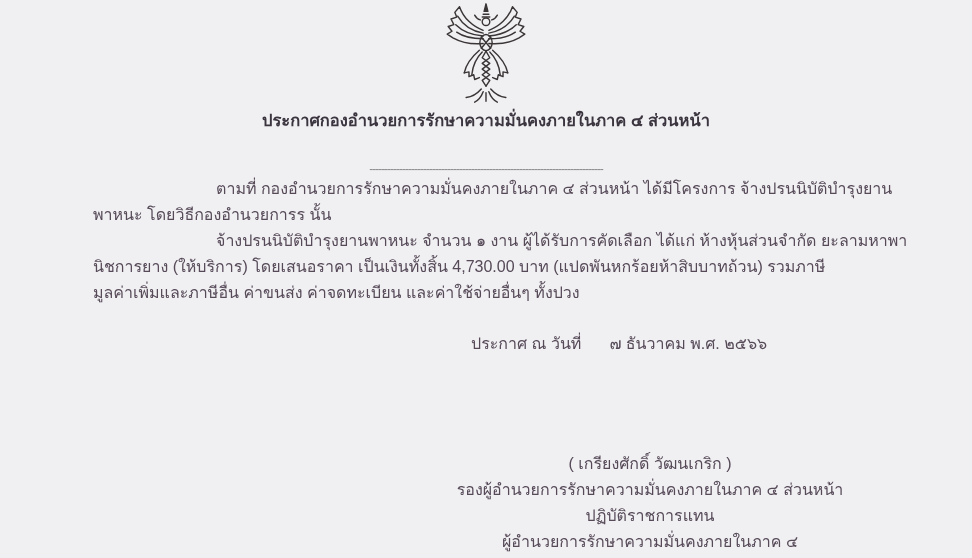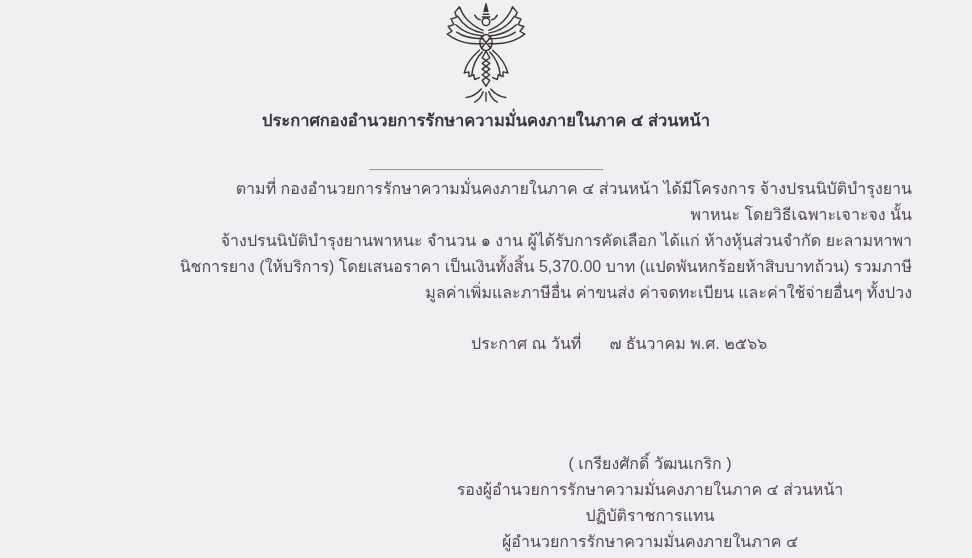--- a/index.html
+++ b/index.html
@@ -31,21 +31,21 @@
   .title2{top:135px;}
   .title2 .hl{color:var(--highlight);}
   .separator{
     position:absolute;top:162px;left:0;width:100%;
     text-align:center;color:var(--separator);
     font-size:12px;letter-spacing:-1px;
     white-space:nowrap;
   }
   .body{
     position:absolute;top:176px;left:93px;right:60px;
-    font-size:16px;color:var(--body);text-align:right;
+    font-size:16px;color:var(--body);
   }
   .body .line{
     height:26px;line-height:26px;white-space:nowrap;
   }
   .body .line.indent{padding-left:123px;}
   .date-line{
     position:absolute;top:331px;left:471px;
     font-size:16px;color:var(--body);white-space:nowrap;
   }
   .date-line .date{margin-left:28px;}
@@ -97,23 +97,23 @@
     </svg>
   </div>
 
   <div class="title1">ประกาศกองอำนวยการรักษาความมั่นคงภายในภาค ๔ ส่วนหน้า</div>
 
 
   <div class="separator">------------------------------------------------------------------------------</div>
 
   <div class="body">
     <div class="line indent">ตามที่ กองอำนวยการรักษาความมั่นคงภายในภาค ๔ ส่วนหน้า ได้มีโครงการ จ้างปรนนิบัติบำรุงยาน</div>
-    <div class="line">พาหนะ โดยวิธีเฉพาะเจาะจง  นั้น</div>
+    <div class="line">พาหนะ โดยวิธีกองอำนวยการร  นั้น</div>
     <div class="line indent">จ้างปรนนิบัติบำรุงยานพาหนะ จำนวน ๑ งาน ผู้ได้รับการคัดเลือก ได้แก่ ห้างหุ้นส่วนจำกัด ยะลามหาพา</div>
-    <div class="line">นิชการยาง (ให้บริการ) โดยเสนอราคา เป็นเงินทั้งสิ้น 5,370.00 บาท (แปดพันหกร้อยห้าสิบบาทถ้วน) รวมภาษี</div>
+    <div class="line">นิชการยาง (ให้บริการ) โดยเสนอราคา เป็นเงินทั้งสิ้น 4,730.00 บาท (แปดพันหกร้อยห้าสิบบาทถ้วน) รวมภาษี</div>
     <div class="line">มูลค่าเพิ่มและภาษีอื่น ค่าขนส่ง ค่าจดทะเบียน และค่าใช้จ่ายอื่นๆ ทั้งปวง</div>
   </div>
 
   <div class="date-line"><span>ประกาศ ณ วันที่</span><span class="date">๗ ธันวาคม พ.ศ. ๒๕๖๖</span></div>
 
 
   <div class="sig-block">
     <div>( เกรียงศักดิ์  วัฒนเกริก )</div>
     <div>รองผู้อำนวยการรักษาความมั่นคงภายในภาค ๔ ส่วนหน้า</div>
     <div>ปฏิบัติราชการแทน</div>

